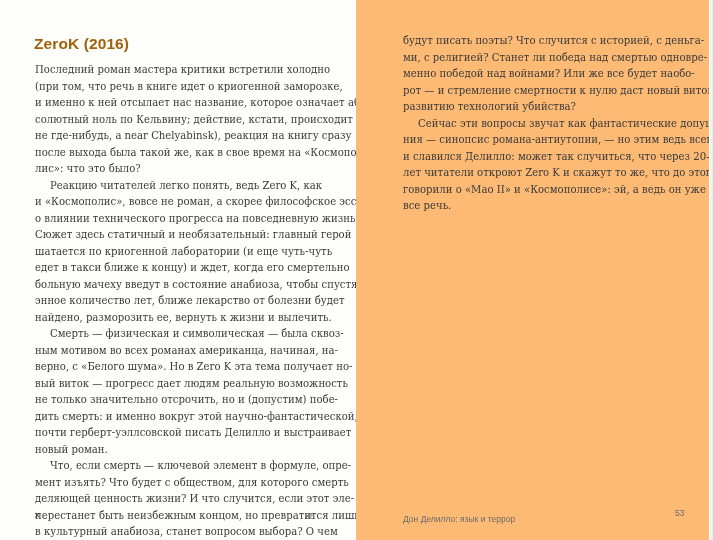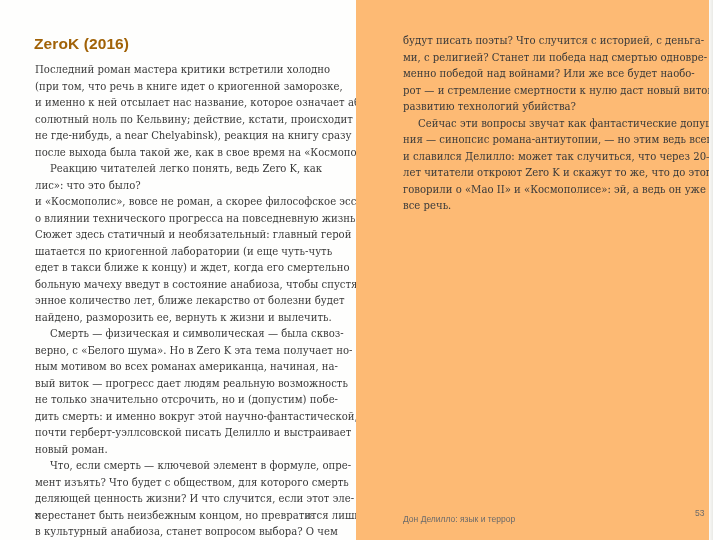--- a/index.html
+++ b/index.html
@@ -30,48 +30,48 @@
     .line { white-space: nowrap; text-align: justify; text-align-last: justify; height: 16.5px; }
     .line.last { text-align-last: left; }
     .line.indent { text-indent: 15px; }
     .footer {
       position: absolute; font-family: "Liberation Sans", sans-serif;
       font-size: 8.5px; color: #6a6a6a;
     }
     .x-icon { left: 34px; top: 509px; font-size: 11px; color: #333; }
     .page-num-left { left: 305px; top: 511px; }
     .running-title { left: 47px; top: 514px; }
-    .page-num-right { left: 319px; top: 508px; margin-left: 20px; }
+    .page-num-right { left: 319px; top: 508px; }
   </style>
 </head>
 <body>
 
 <div class="spread">
   <div class="page page-left">
     <div class="heading">ZeroK (2016)</div>
     <div class="text left-text">
       <div class="line">Последний роман мастера критики встретили холодно</div>
       <div class="line">(при том, что речь в книге идет о криогенной заморозке,</div>
       <div class="line">и именно к ней отсылает нас название, которое означает аб-</div>
       <div class="line">солютный ноль по Кельвину; действие, кстати, происходит</div>
       <div class="line">не где-нибудь, а near Chelyabinsk), реакция на книгу сразу</div>
       <div class="line">после выхода была такой же, как в свое время на «Космопо-</div>
+      <div class="line last">лис»: что это было?</div>
       <div class="line indent">Реакцию читателей легко понять, ведь Zero K, как</div>
-      <div class="line last">лис»: что это было?</div>
       <div class="line">и «Космополис», вовсе не роман, а скорее философское эссе</div>
       <div class="line">о влиянии технического прогресса на повседневную жизнь.</div>
       <div class="line">Сюжет здесь статичный и необязательный: главный герой</div>
       <div class="line">шатается по криогенной лаборатории (и еще чуть-чуть</div>
       <div class="line">едет в такси ближе к концу) и ждет, когда его смертельно</div>
       <div class="line">больную мачеху введут в состояние анабиоза, чтобы спустя</div>
       <div class="line">энное количество лет, ближе лекарство от болезни будет</div>
       <div class="line last">найдено, разморозить ее, вернуть к жизни и вылечить.</div>
       <div class="line indent">Смерть — физическая и символическая — была сквоз-</div>
+      <div class="line">ным мотивом во всех романах американца, начиная, на-</div>
       <div class="line">верно, с «Белого шума». Но в Zero K эта тема получает но-</div>
-      <div class="line">ным мотивом во всех романах американца, начиная, на-</div>
       <div class="line">вый виток — прогресс дает людям реальную возможность</div>
       <div class="line">не только значительно отсрочить, но и (допустим) побе-</div>
       <div class="line">дить смерть: и именно вокруг этой научно-фантастической,</div>
       <div class="line">почти герберт-уэллсовской писать Делилло и выстраивает</div>
       <div class="line last">новый роман.</div>
       <div class="line indent">Что, если смерть — ключевой элемент в формуле, опре-</div>
       <div class="line">мент изъять? Что будет с обществом, для которого смерть</div>
       <div class="line">деляющей ценность жизни? И что случится, если этот эле-</div>
       <div class="line">перестанет быть неизбежным концом, но превратится лишь</div>
       <div class="line">в культурный анабиоза, станет вопросом выбора? О чем</div>

